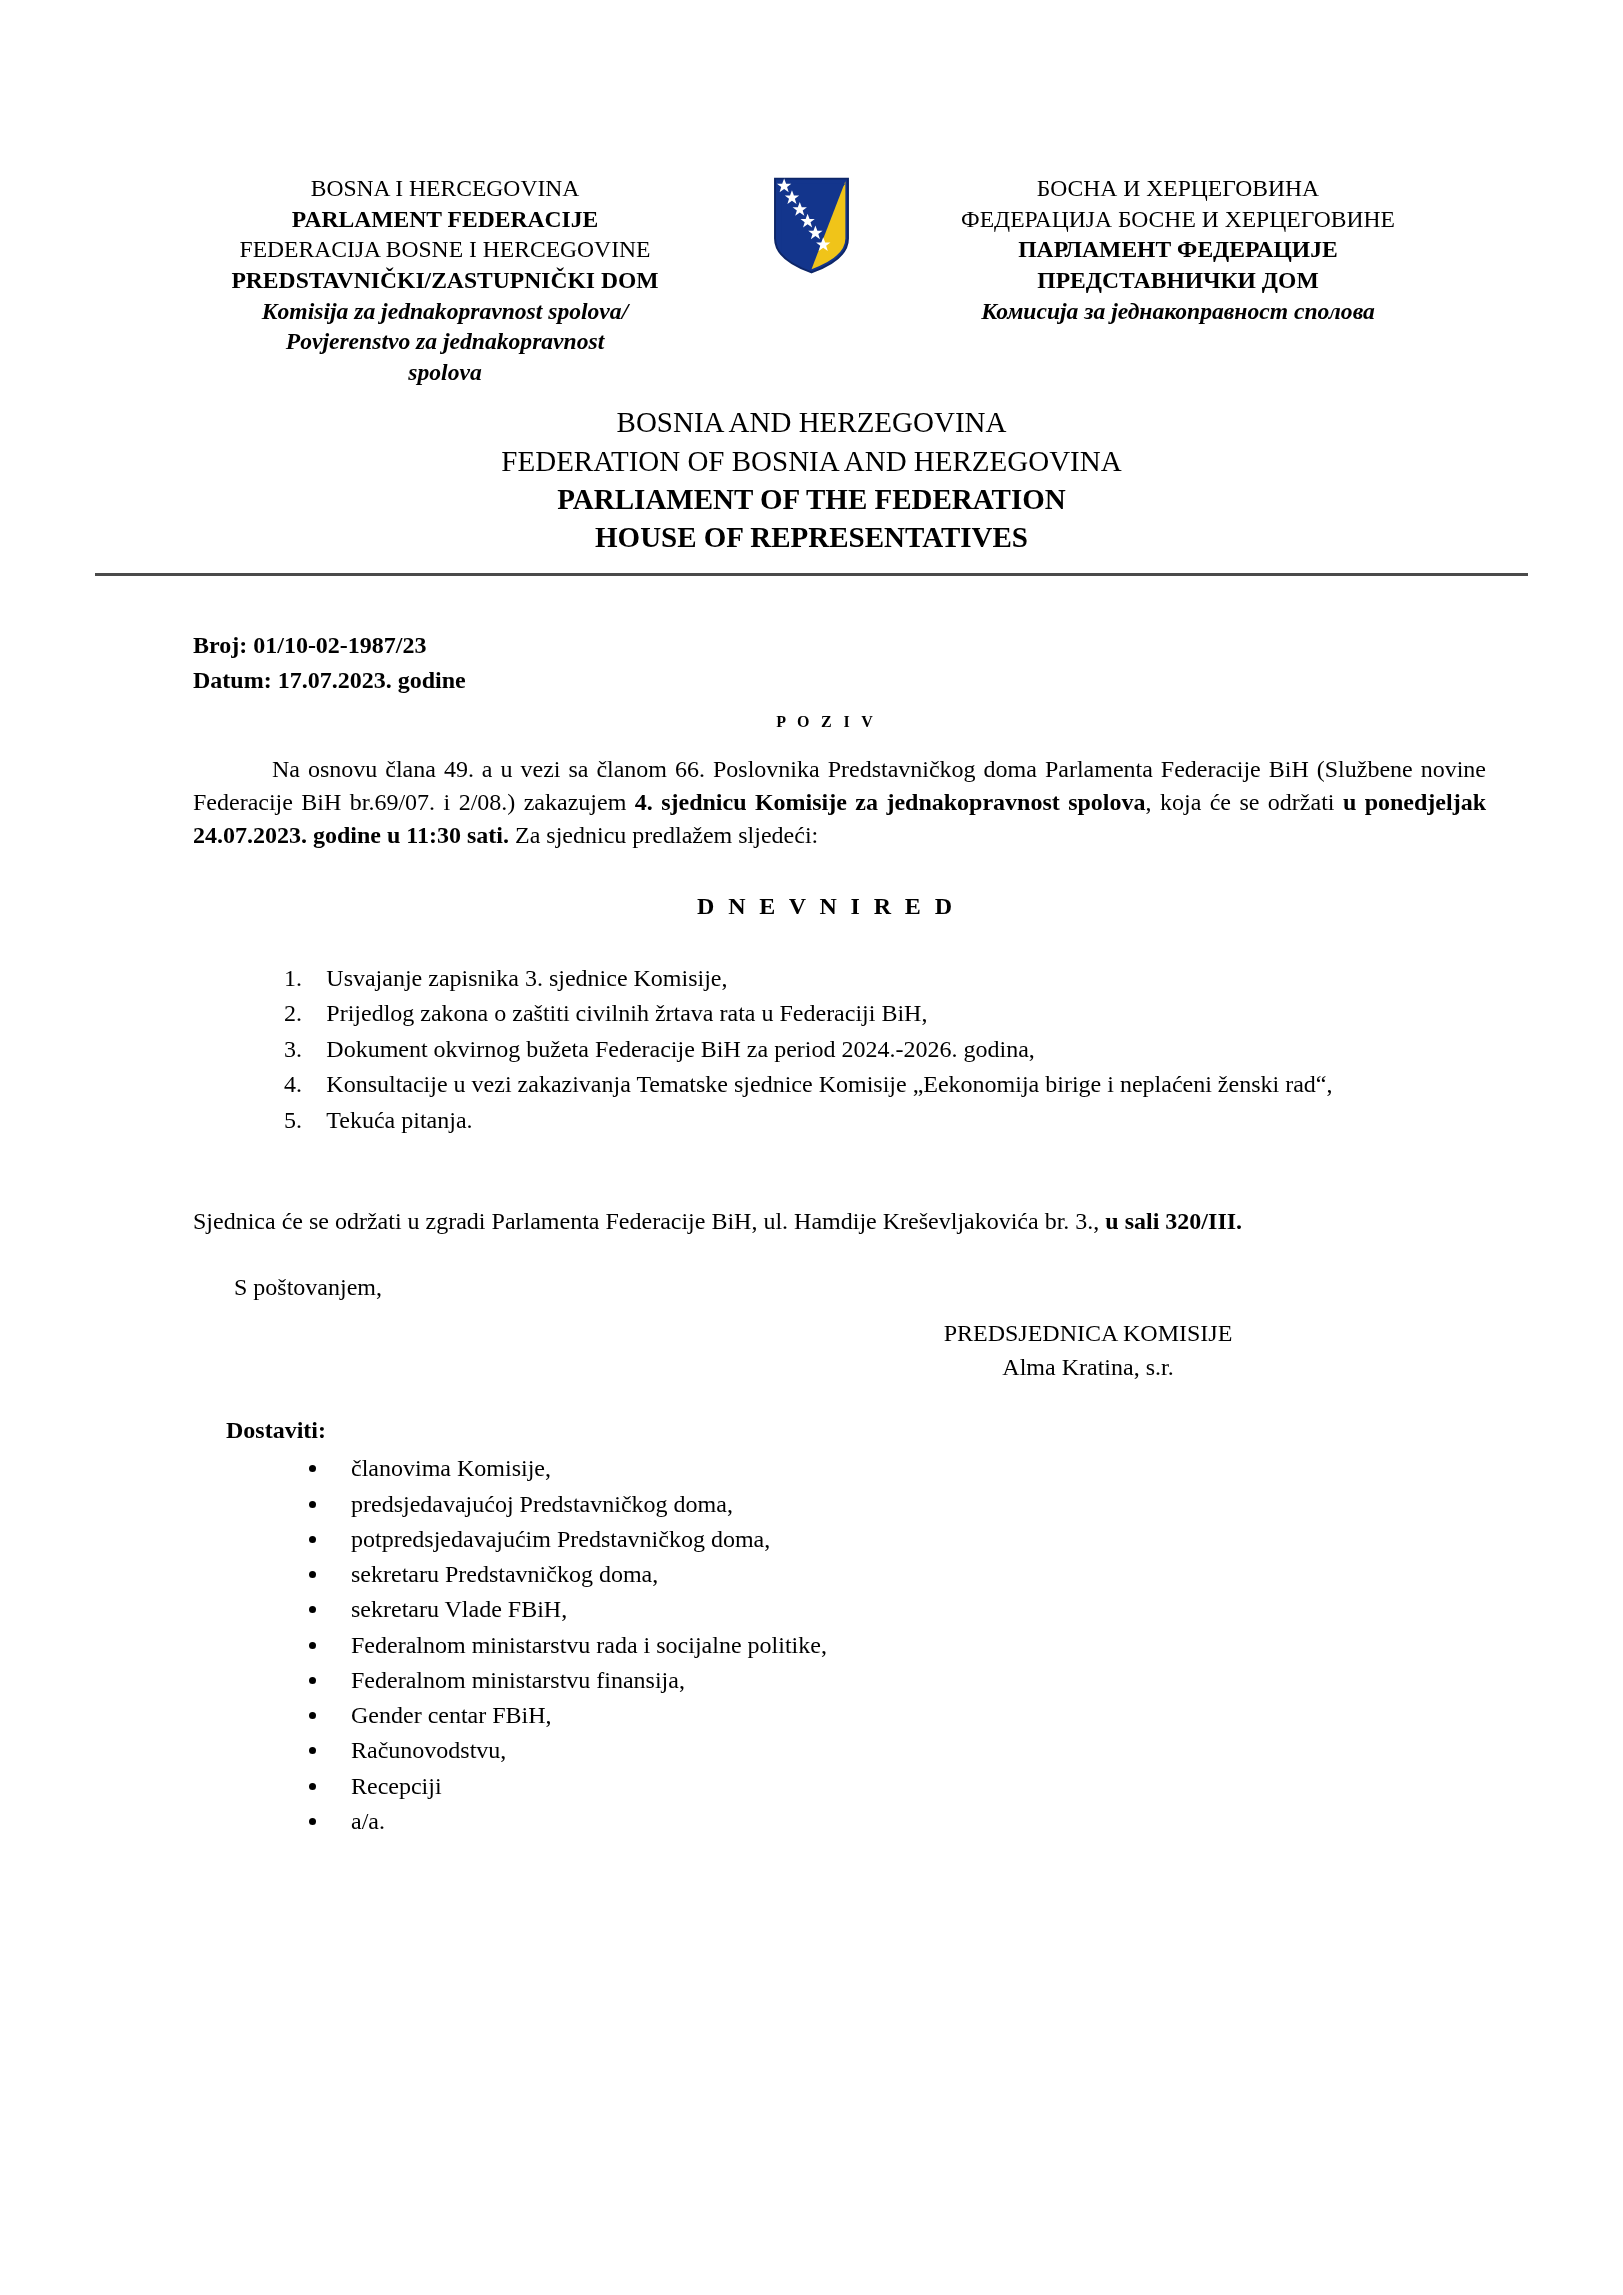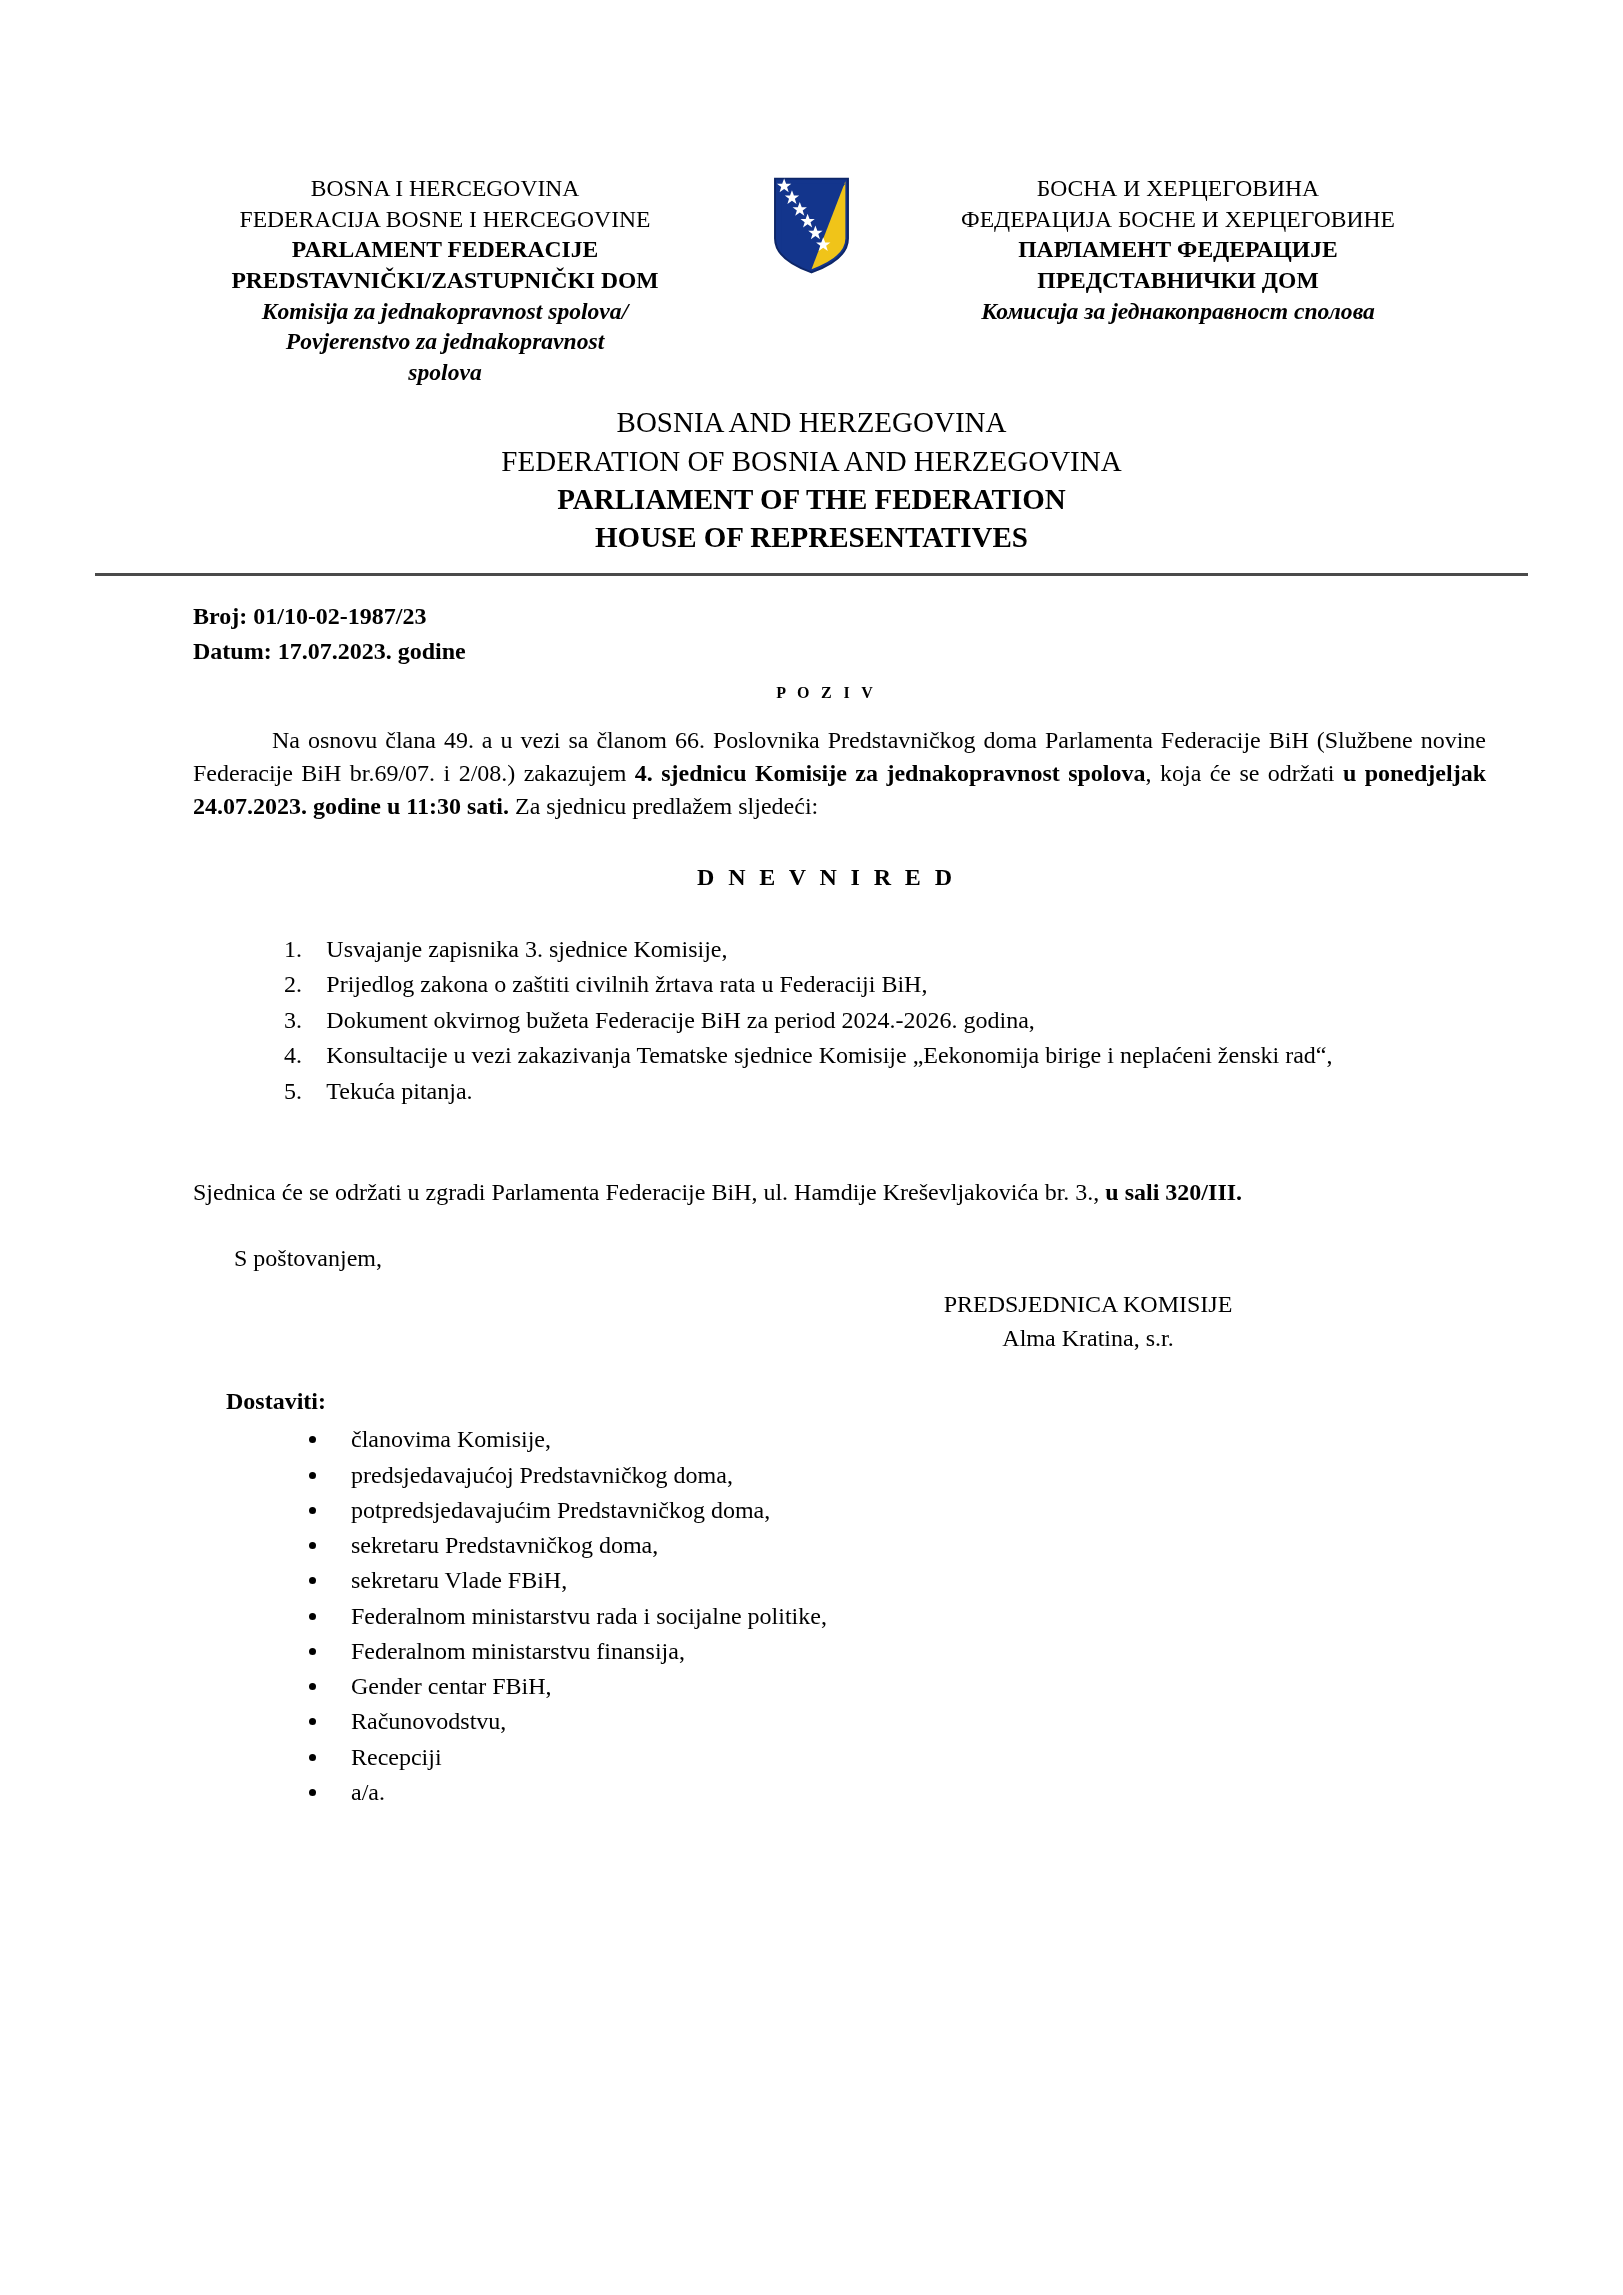--- a/index.html
+++ b/index.html
@@ -69,21 +69,21 @@
   }
 
   
   .content {
     padding: 0 137px 0 193px;
     font-size: 24px;
     line-height: 1.38;
   }
   .meta {
     font-weight: bold;
-    margin-top: 23px;
+    margin-top: 52px;
     font-size: 24px;
     line-height: 1.42;
   }
   .poziv {
     text-align: center;
     font-weight: bold;
     letter-spacing: 3.9px;
     font-size: 16px;
     margin-top: 14.4px;
     margin-left: -26px;
@@ -146,22 +146,22 @@
 </style>
 </head>
 <body>
 
 <div class="page">
 
   <div class="header">
 
     <div class="hdr-col left">
       <span class="hdr-line">BOSNA I HERCEGOVINA</span>
+      <span class="hdr-line hdr-bold">PARLAMENT FEDERACIJE</span>
       <span class="hdr-line">FEDERACIJA BOSNE I HERCEGOVINE</span>
-      <span class="hdr-line hdr-bold">PARLAMENT FEDERACIJE</span>
       <span class="hdr-line hdr-bold">PREDSTAVNIČKI/ZASTUPNIČKI DOM</span>
       <span class="hdr-line hdr-italic">Komisija za jednakopravnost spolova/</span>
       <span class="hdr-line hdr-italic">Povjerenstvo za jednakopravnost</span>
       <span class="hdr-line hdr-italic">spolova</span>
     </div>
 
     <div class="coat">
       <div class="shield-wrap">
         <svg width="79" height="99" viewBox="0 0 120 152" xmlns="http://www.w3.org/2000/svg">
           <path d="M4 4 H116 V96 Q116 128 60 148 Q4 128 4 96 Z" fill="#13358c" stroke="#0d2668" stroke-width="3"></path>

